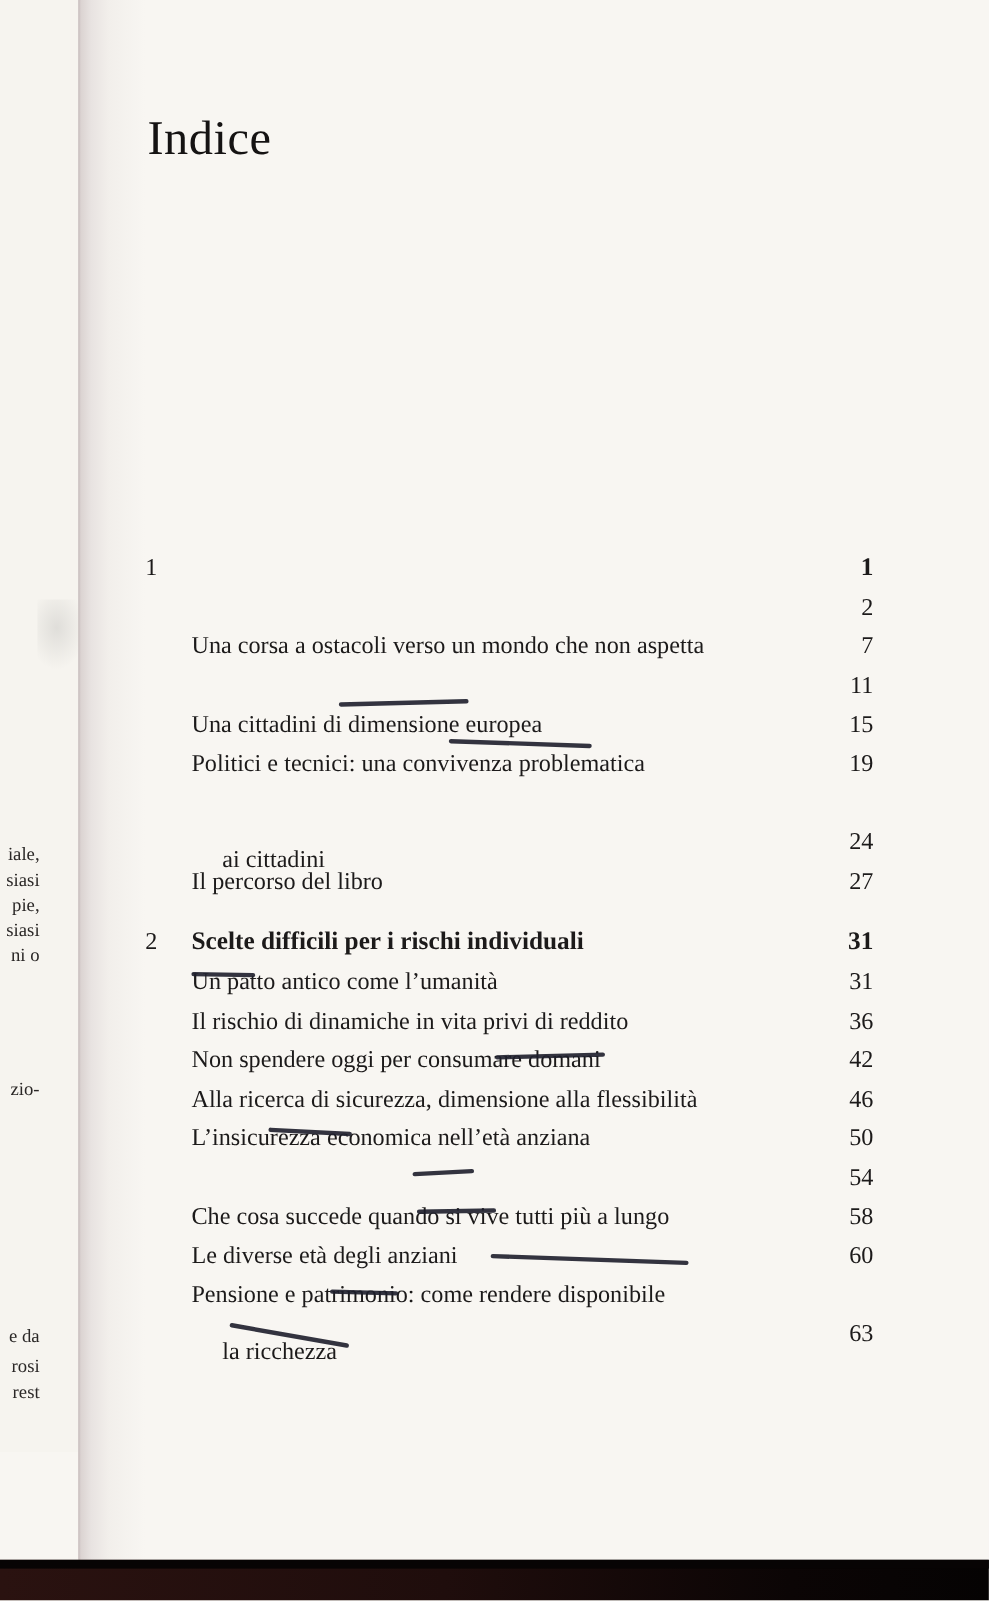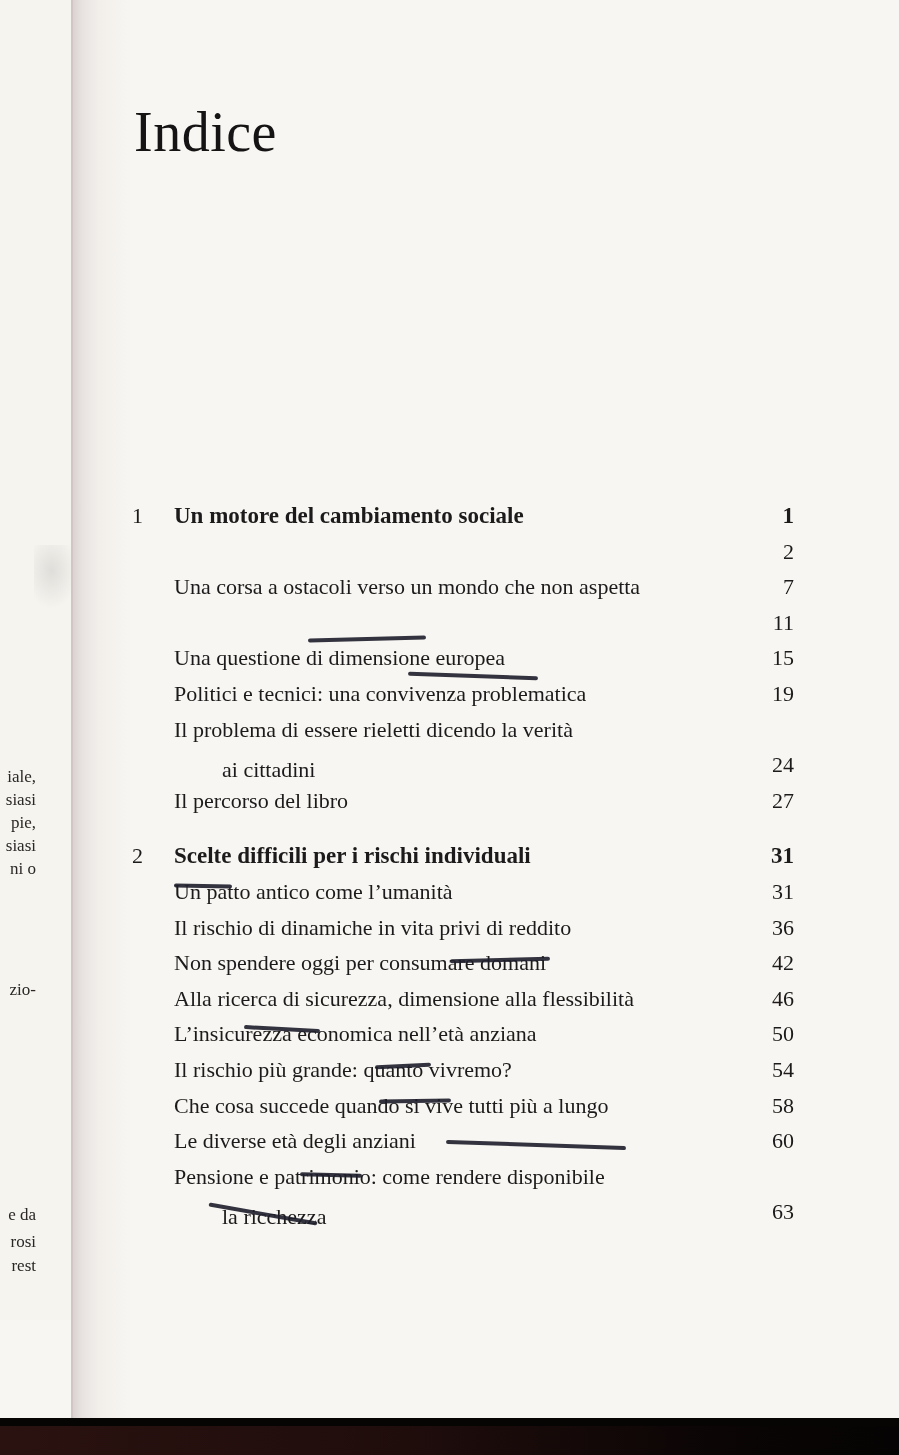--- a/index.html
+++ b/index.html
@@ -65,21 +65,21 @@
       position: absolute;
       left: 132px;
       top: 0;
       width: 767px;
       height: 1418px;
     }
     .page-title {
       position: absolute;
       left: 2px;
       top: 100px;
-      font-size: 56px;
+      font-size: 44px;
       font-weight: normal;
       margin: 0;
       letter-spacing: 0.5px;
       color: #151313;
     }
     .toc {
       position: absolute;
       left: 0;
       top: 498px;
       width: 662px;
@@ -114,22 +114,21 @@
     }
     .row.heading .label, .row.heading .page-num {
       font-weight: bold;
     }
     .row.heading {
       font-size: 23px;
     }
     .row .cont {
       position: absolute;
       left: 70px;
-      top: 40px;
-      margin-left: 20px;
+      top: 51px;
     }
     .row .page-num {
       position: absolute;
       right: 0;
       bottom: 0;
       line-height: 35.6px;
       text-align: right;
     }
     
     .pen {
@@ -175,43 +174,41 @@
 <div class="gutter-line"></div>
 
 <div class="page">
   <h1 class="page-title">Indice</h1>
 
   <div class="toc">
 
     <div class="chapter">
       <div class="row heading">
         <span class="num">1</span>
-        <span class="label">Un motore del cambiamento sociale</span>
         <span class="page-num">1</span>
       </div>
       <div class="row">
         <span class="page-num">2</span>
       </div>
       <div class="row">
         <span class="label">Una corsa a ostacoli verso un mondo che non aspetta</span>
         <span class="page-num">7</span>
       </div>
       <div class="row">
         <span class="page-num">11</span>
       </div>
       <div class="row">
-        <span class="label">Una questione di dimensione europea</span>
+        <span class="label">Una cittadini di dimensione europea</span>
         <span class="page-num">15</span>
       </div>
       <div class="row">
         <span class="label">Politici e tecnici: una convivenza problematica</span>
         <span class="page-num">19</span>
       </div>
       <div class="row two-line">
-        <span class="label">Il problema di essere rieletti dicendo la verità</span>
         <span class="cont">ai cittadini</span>
         <span class="page-num">24</span>
       </div>
       <div class="row">
         <span class="label">Il percorso del libro</span>
         <span class="page-num">27</span>
       </div>
     </div>
 
     <div class="chapter">
@@ -234,21 +231,20 @@
       </div>
       <div class="row">
         <span class="label">Alla ricerca di sicurezza, dimensione alla flessibilità</span>
         <span class="page-num">46</span>
       </div>
       <div class="row">
         <span class="label">L’insicurezza economica nell’età anziana</span>
         <span class="page-num">50</span>
       </div>
       <div class="row">
-        <span class="label">Il rischio più grande: quanto vivremo?</span>
         <span class="page-num">54</span>
       </div>
       <div class="row">
         <span class="label">Che cosa succede quando si vive tutti più a lungo</span>
         <span class="page-num">58</span>
       </div>
       <div class="row">
         <span class="label">Le diverse età degli anziani</span>
         <span class="page-num">60</span>
       </div>

